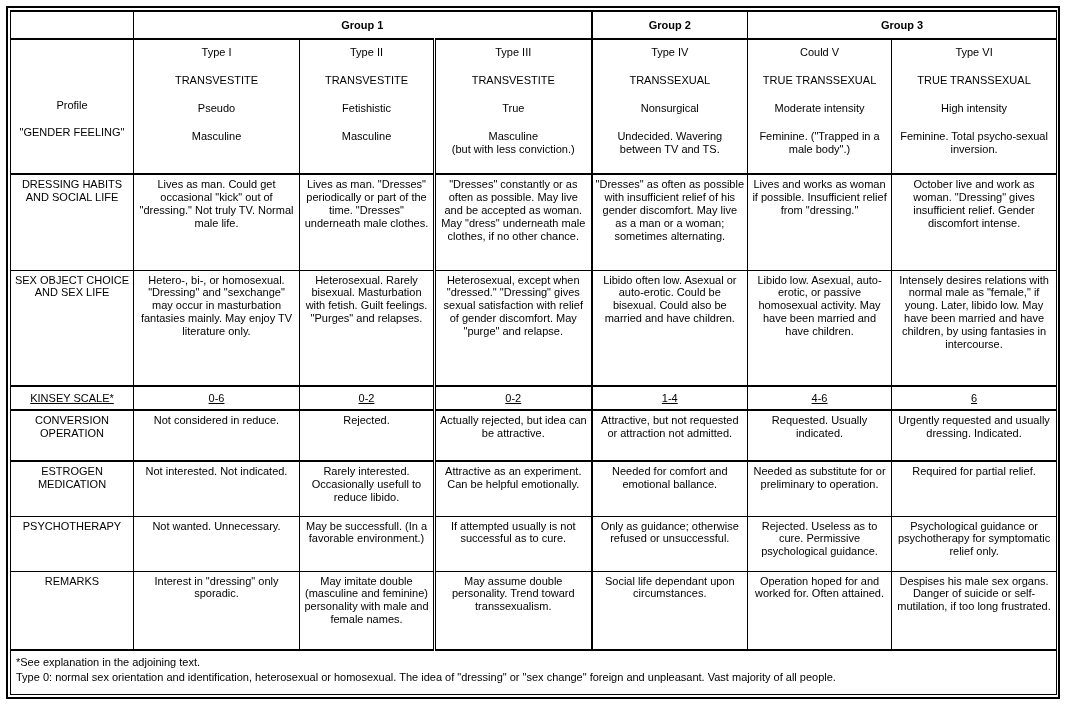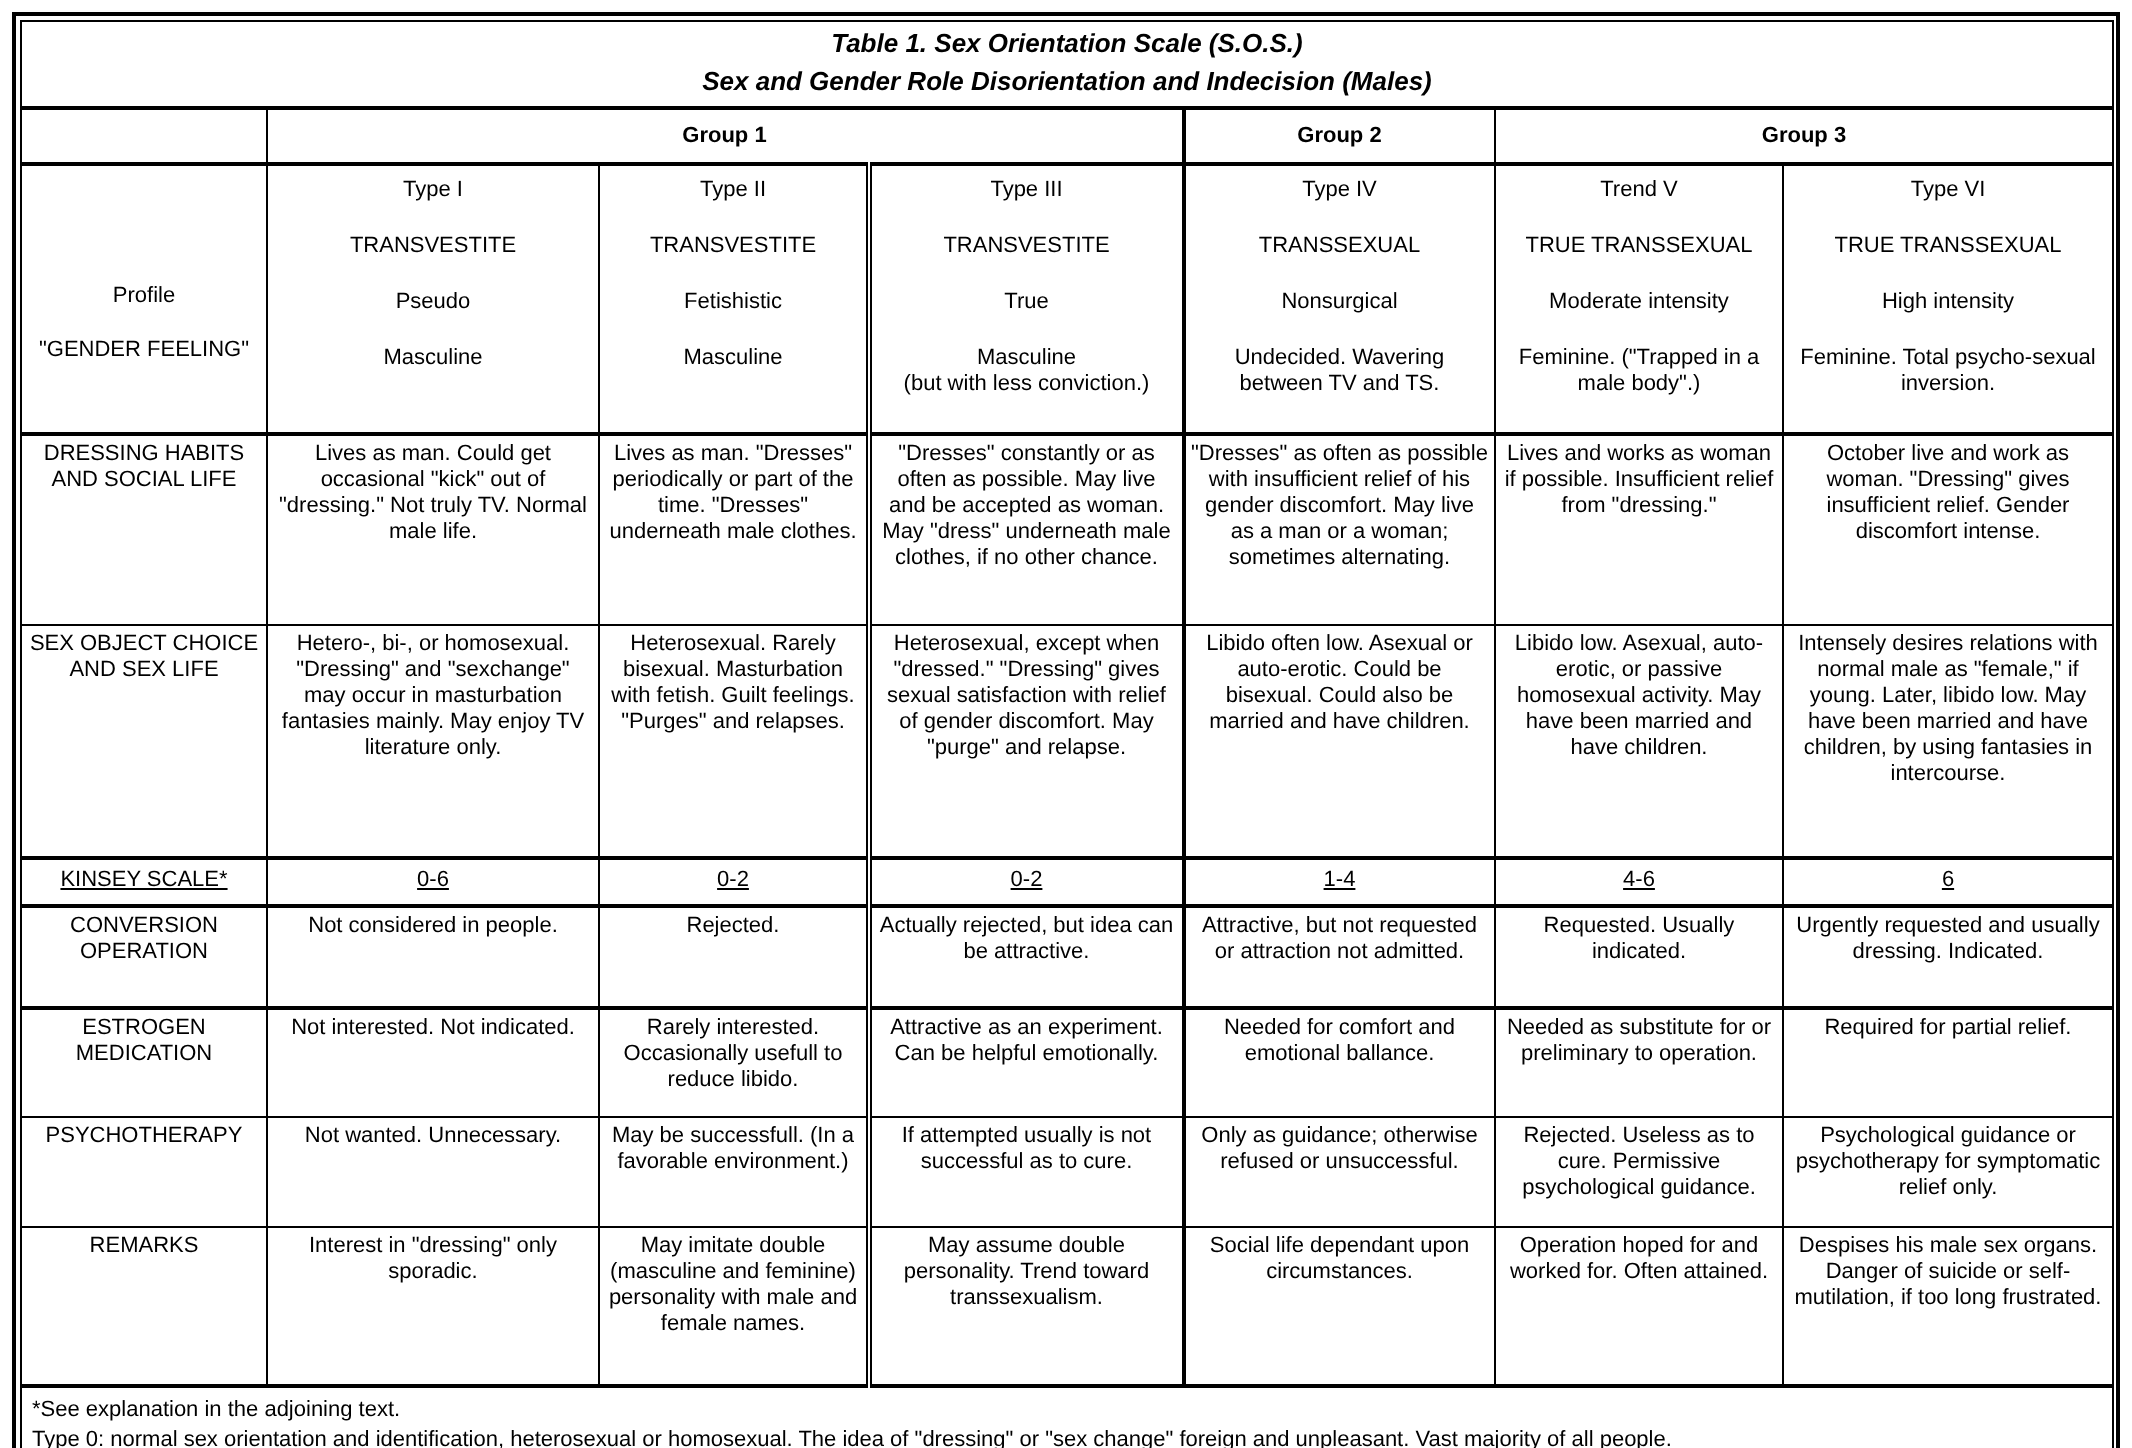--- a/index.html
+++ b/index.html
@@ -85,26 +85,20 @@
       <col class="c-label">
         <col class="c-t1">
         <col class="c-t2">
         <col class="c-t3">
       <col class="c-t4">
         <col class="c-t5">
         <col class="c-t6">
     </colgroup>
 
     <tbody>
-        <tr>
-      <td class="title-cell" colspan="7">
-        <div class="title-line">Table 1. Sex Orientation Scale (S.O.S.)</div>
-        <div class="title-line">Sex and Gender Role Disorientation and Indecision (Males)</div>
-      </td>
-    </tr>
 
     <tr>
       <td class="group-cell b-thick-top"></td>
       <td class="group-cell b-thick-top" colspan="3">Group 1</td>
       <td class="group-cell b-thick-top b-grp-left">Group 2</td>
       <td class="group-cell b-thick-top" colspan="2">Group 3</td>
     </tr>
 
     <tr>
       <td class="profile-cell profile-label b-thick-top">
@@ -129,21 +123,21 @@
         <div class="slot">True</div>
         <div class="slot"><span>Masculine</span><br><span>(but with less conviction.)</span></div>
       </td>
       <td class="profile-cell b-thick-top b-grp-left">
         <div class="slot">Type IV</div>
         <div class="slot">TRANSSEXUAL</div>
         <div class="slot">Nonsurgical</div>
         <div class="slot"><span>Undecided. Wavering between TV and TS.</span> <span></span></div>
       </td>
       <td class="profile-cell b-thick-top">
-        <div class="slot">Trend V</div>
+        <div class="slot">Could V</div>
         <div class="slot">TRUE TRANSSEXUAL</div>
         <div class="slot">Moderate intensity</div>
         <div class="slot"><span>Feminine. ("Trapped in a male body".)</span> <span></span></div>
       </td>
       <td class="profile-cell b-thick-top">
         <div class="slot">Type VI</div>
         <div class="slot">TRUE TRANSSEXUAL</div>
         <div class="slot">High intensity</div>
         <div class="slot"><span>Feminine. Total psycho-sexual inversion.</span> <span></span></div>
       </td>
@@ -174,21 +168,21 @@
       <td class="r-kinsey b-thick-top">0-6</td>
       <td class="r-kinsey b-thick-top">0-2</td>
       <td class="r-kinsey b-thick-top b-dbl-left">0-2</td>
       <td class="r-kinsey b-thick-top b-grp-left">1-4</td>
       <td class="r-kinsey b-thick-top">4-6</td>
       <td class="r-kinsey b-thick-top">6</td>
     </tr>
 
     <tr>
       <td class="r-conversion b-thick-top">CONVERSION OPERATION</td>
-      <td class="r-conversion b-thick-top">Not considered in people.</td>
+      <td class="r-conversion b-thick-top">Not considered in reduce.</td>
       <td class="r-conversion b-thick-top">Rejected.</td>
       <td class="r-conversion b-thick-top b-dbl-left">Actually rejected, but idea can be attractive.</td>
       <td class="r-conversion b-thick-top b-grp-left">Attractive, but not requested or attraction not admitted.</td>
       <td class="r-conversion b-thick-top">Requested. Usually indicated.</td>
       <td class="r-conversion b-thick-top">Urgently requested and usually dressing. Indicated.</td>
     </tr>
 
     <tr>
       <td class="r-estrogen b-thick-top">ESTROGEN MEDICATION</td>
       <td class="r-estrogen b-thick-top">Not interested. Not indicated.</td>

